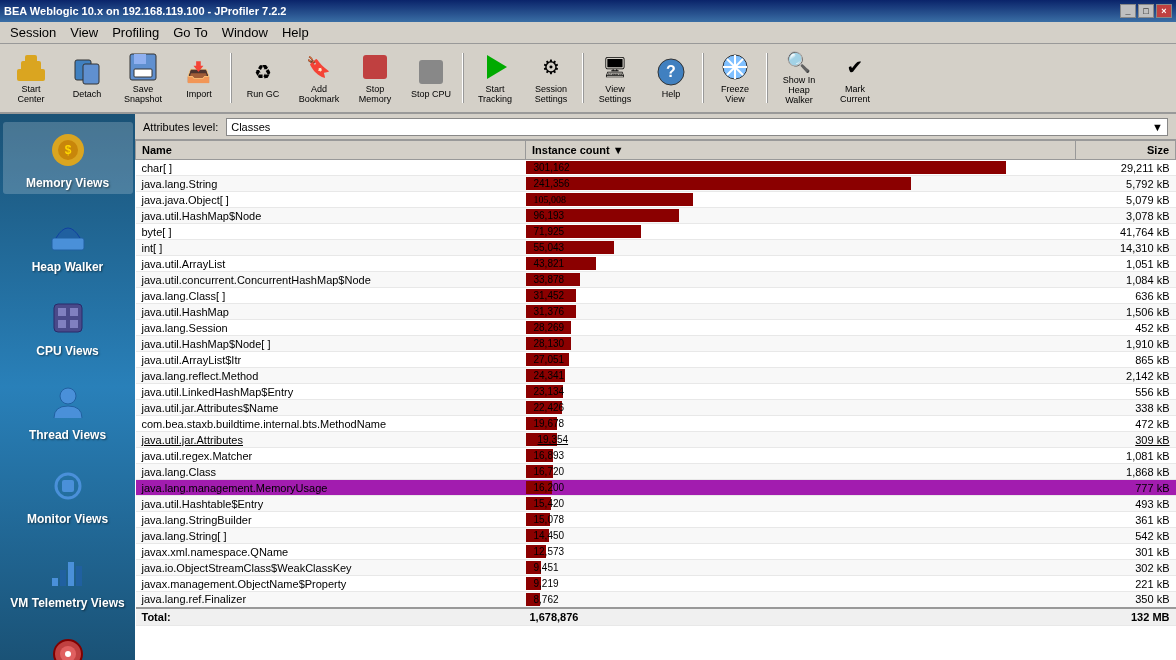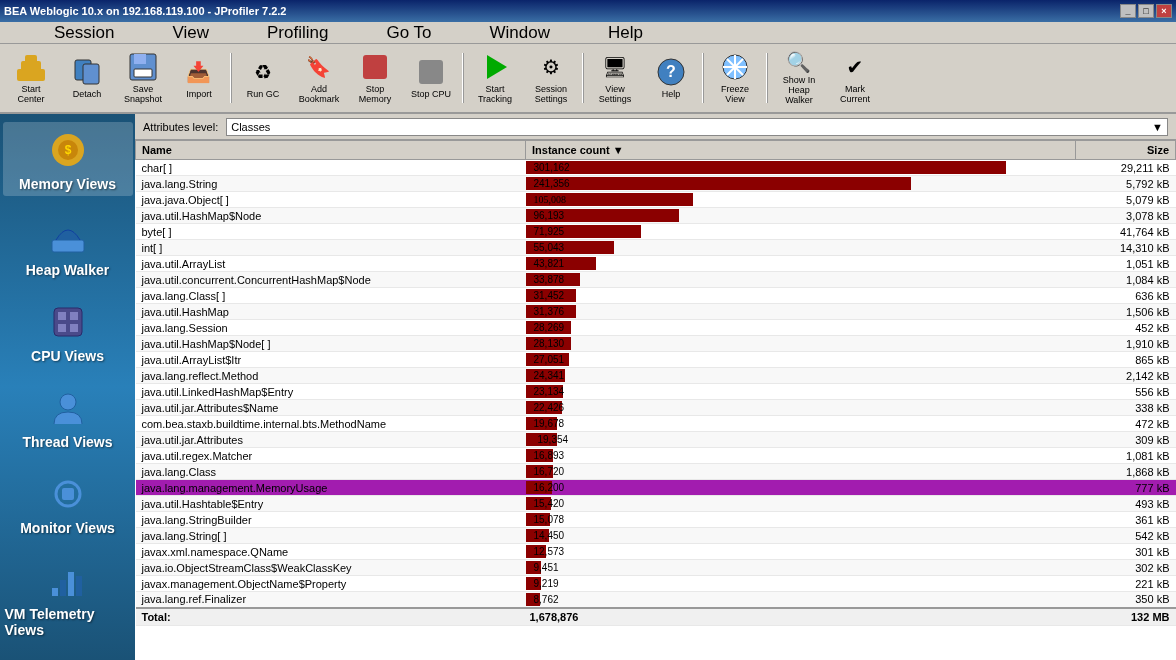--- a/index.html
+++ b/index.html
@@ -32,24 +32,23 @@
       background: #d4d0c8;
       height: 22px;
       display: flex;
       align-items: center;
       padding: 0 4px;
       border-bottom: 1px solid #999;
       gap: 2px;
     }
     .menu-item {
       padding: 2px 6px;
-      font-size: 17px;
+      font-size: 13px;
       cursor: pointer;
       color: black;
-      margin-left: 44px;
     }
 
     
     #toolbar {
       background: #d4d0c8;
       height: 70px;
       display: flex;
       align-items: center;
       padding: 2px 4px;
       border-bottom: 2px solid #999;
@@ -105,22 +104,23 @@
     .sidebar-group.active {
       background: rgba(255,255,255,0.2);
     }
     .sidebar-icon {
       width: 48px; height: 48px;
       display: flex; align-items: center; justify-content: center;
       font-size: 28px;
     }
     .sidebar-label {
       color: white;
-      font-size: 14px;
+      font-size: 12px;
       font-weight: bold;
+      text-align: center;
       margin-top: 2px;
       text-shadow: 1px 1px 2px rgba(0,0,0,0.5);
     }
     .sidebar-divider {
       width: 110px;
       height: 1px;
       background: rgba(255,255,255,0.3);
       margin: 2px 0;
     }
 
@@ -566,21 +566,21 @@
               <td class="td-size">338 kB</td>
             </tr>
             <tr style="background: white;">
               <td class="td-name">com.bea.staxb.buildtime.internal.bts.MethodName</td>
               <td class="td-count" style="position: relative; padding: 1px 4px;">
                 <div class="bar-bg" style="width: 31px;"></div>
                 <div class="bar-text">19,678</div>
               </td>
               <td class="td-size">472 kB</td>
             </tr>
-            <tr style="background: rgb(248, 248, 248);">
+            <tr style="background: rgb(248, 248, 248); text-decoration: underline;">
               <td class="td-name">java.util.jar.Attributes</td>
               <td class="td-count" style="position: relative; padding: 1px 8px;">
                 <div class="bar-bg" style="width: 31px;"></div>
                 <div class="bar-text">19,354</div>
               </td>
               <td class="td-size">309 kB</td>
             </tr>
             <tr style="background: white;">
               <td class="td-name">java.util.regex.Matcher</td>
               <td class="td-count" style="position: relative; padding: 1px 4px;">

